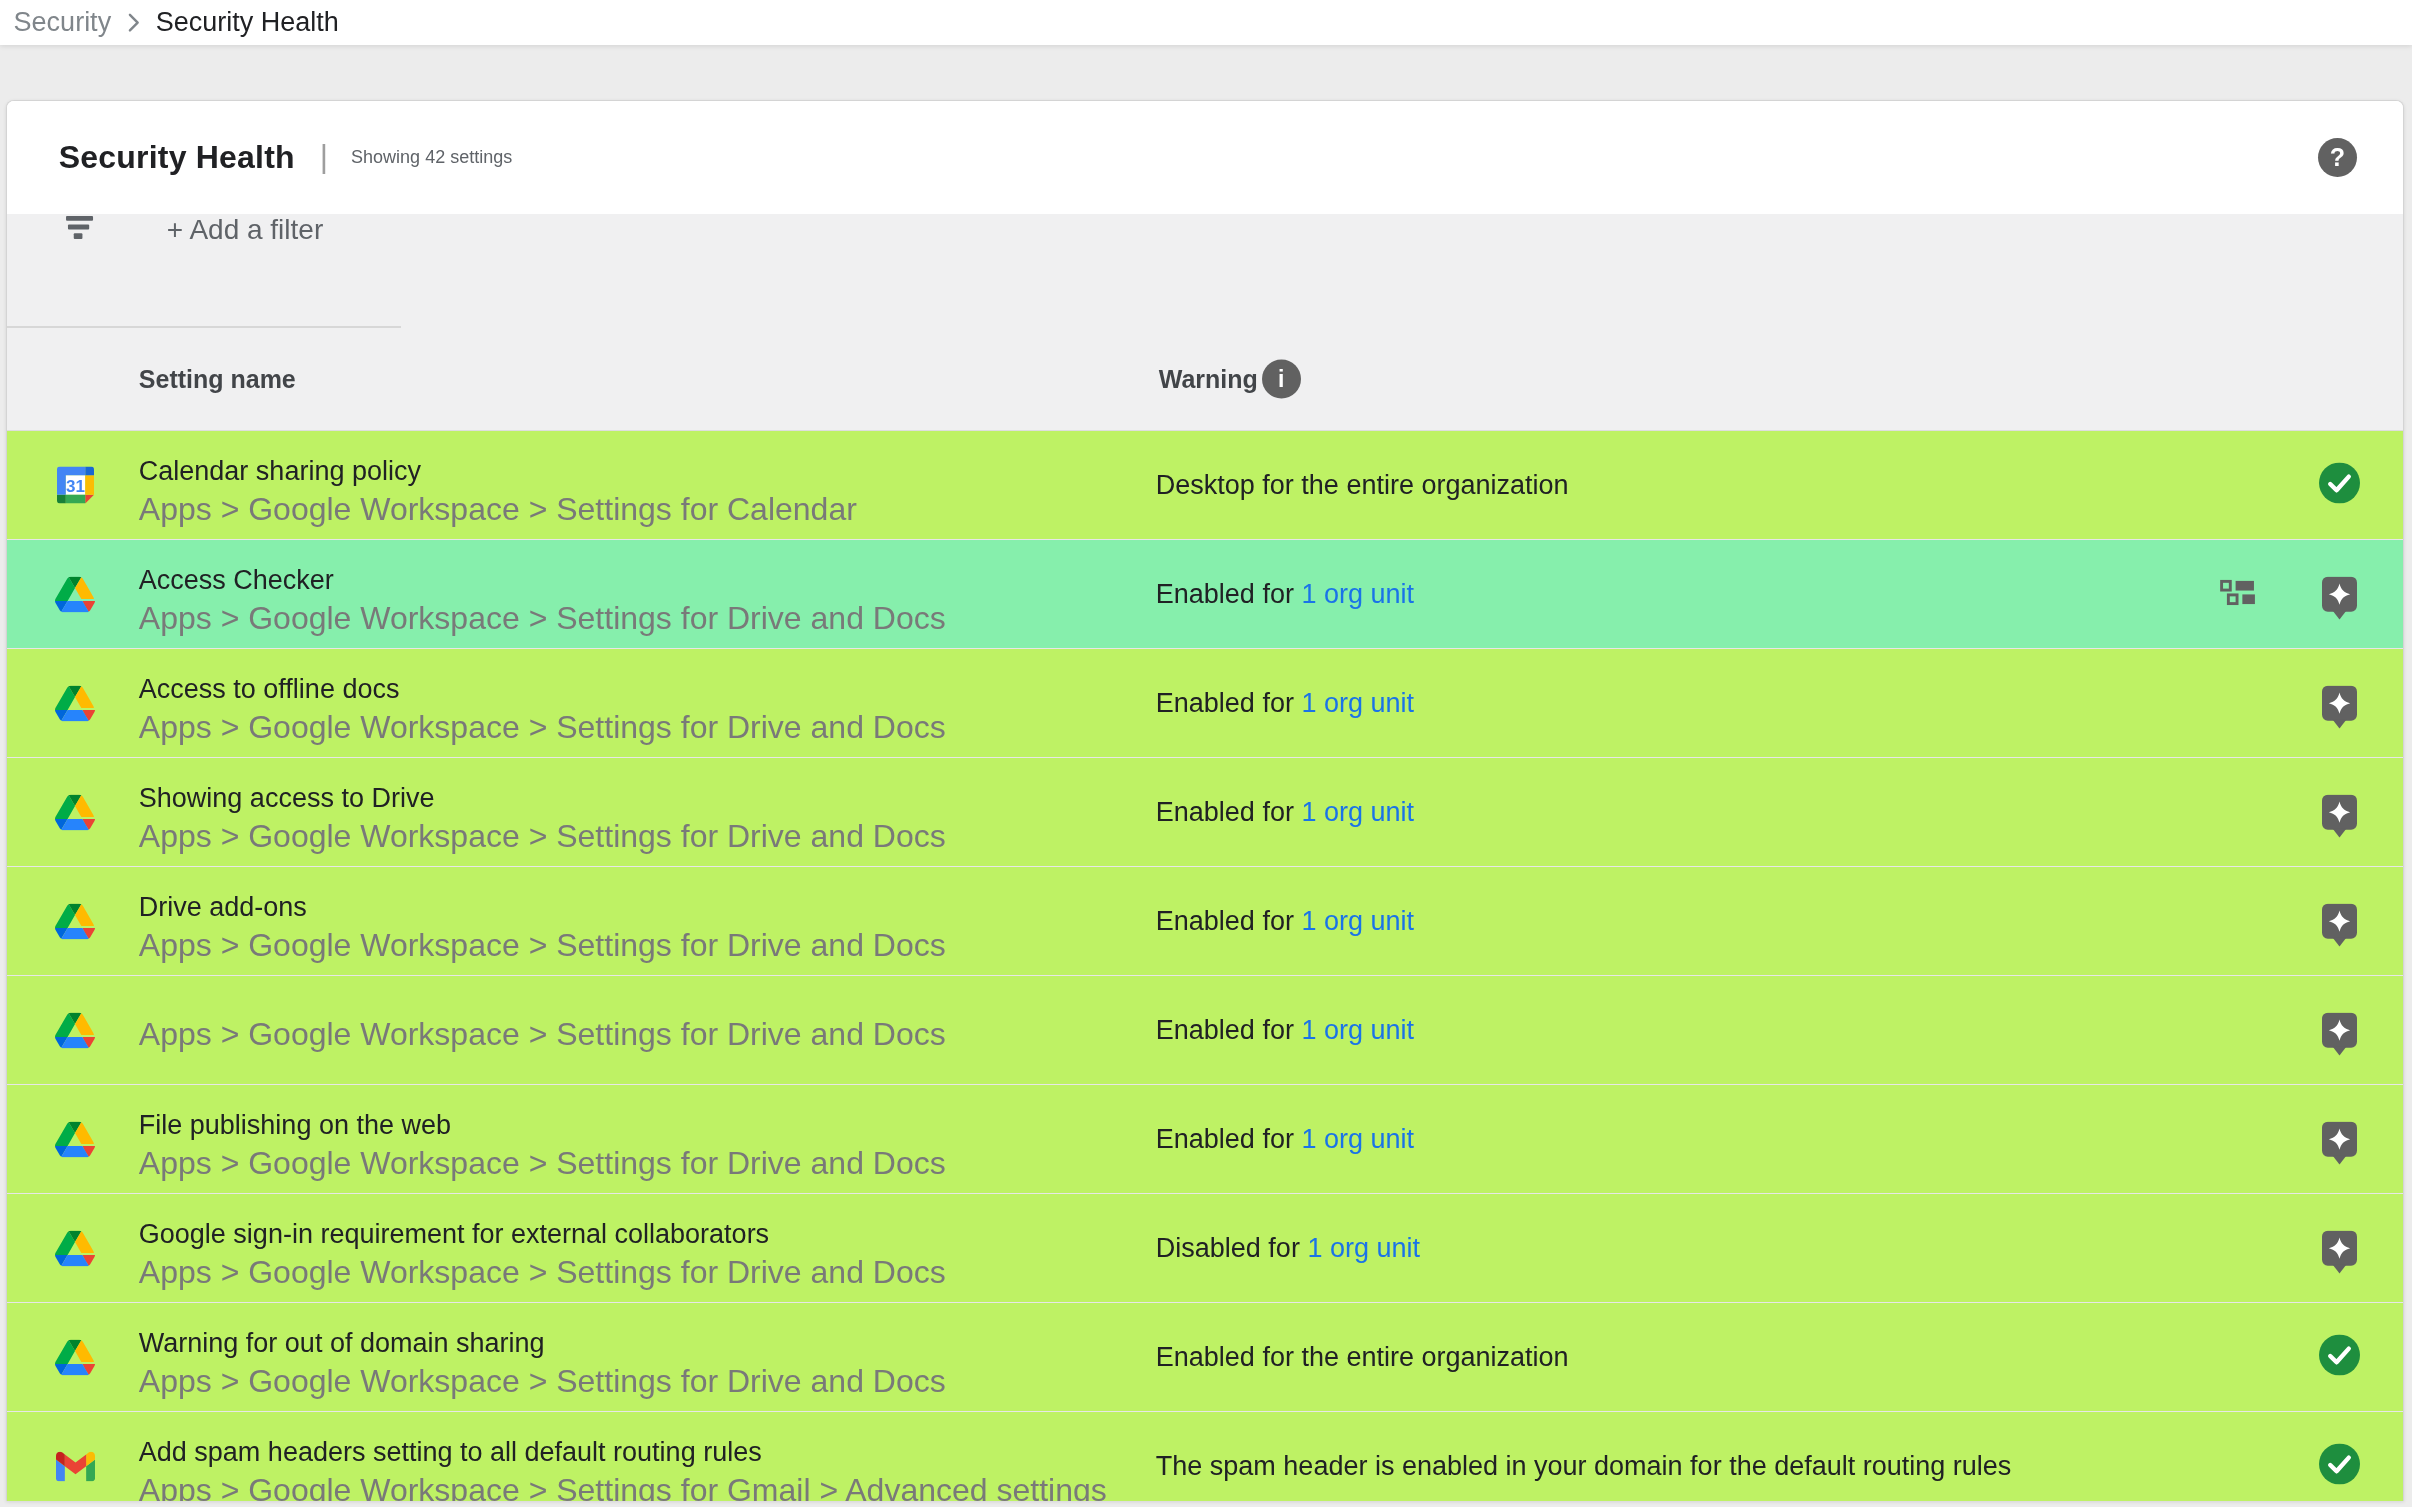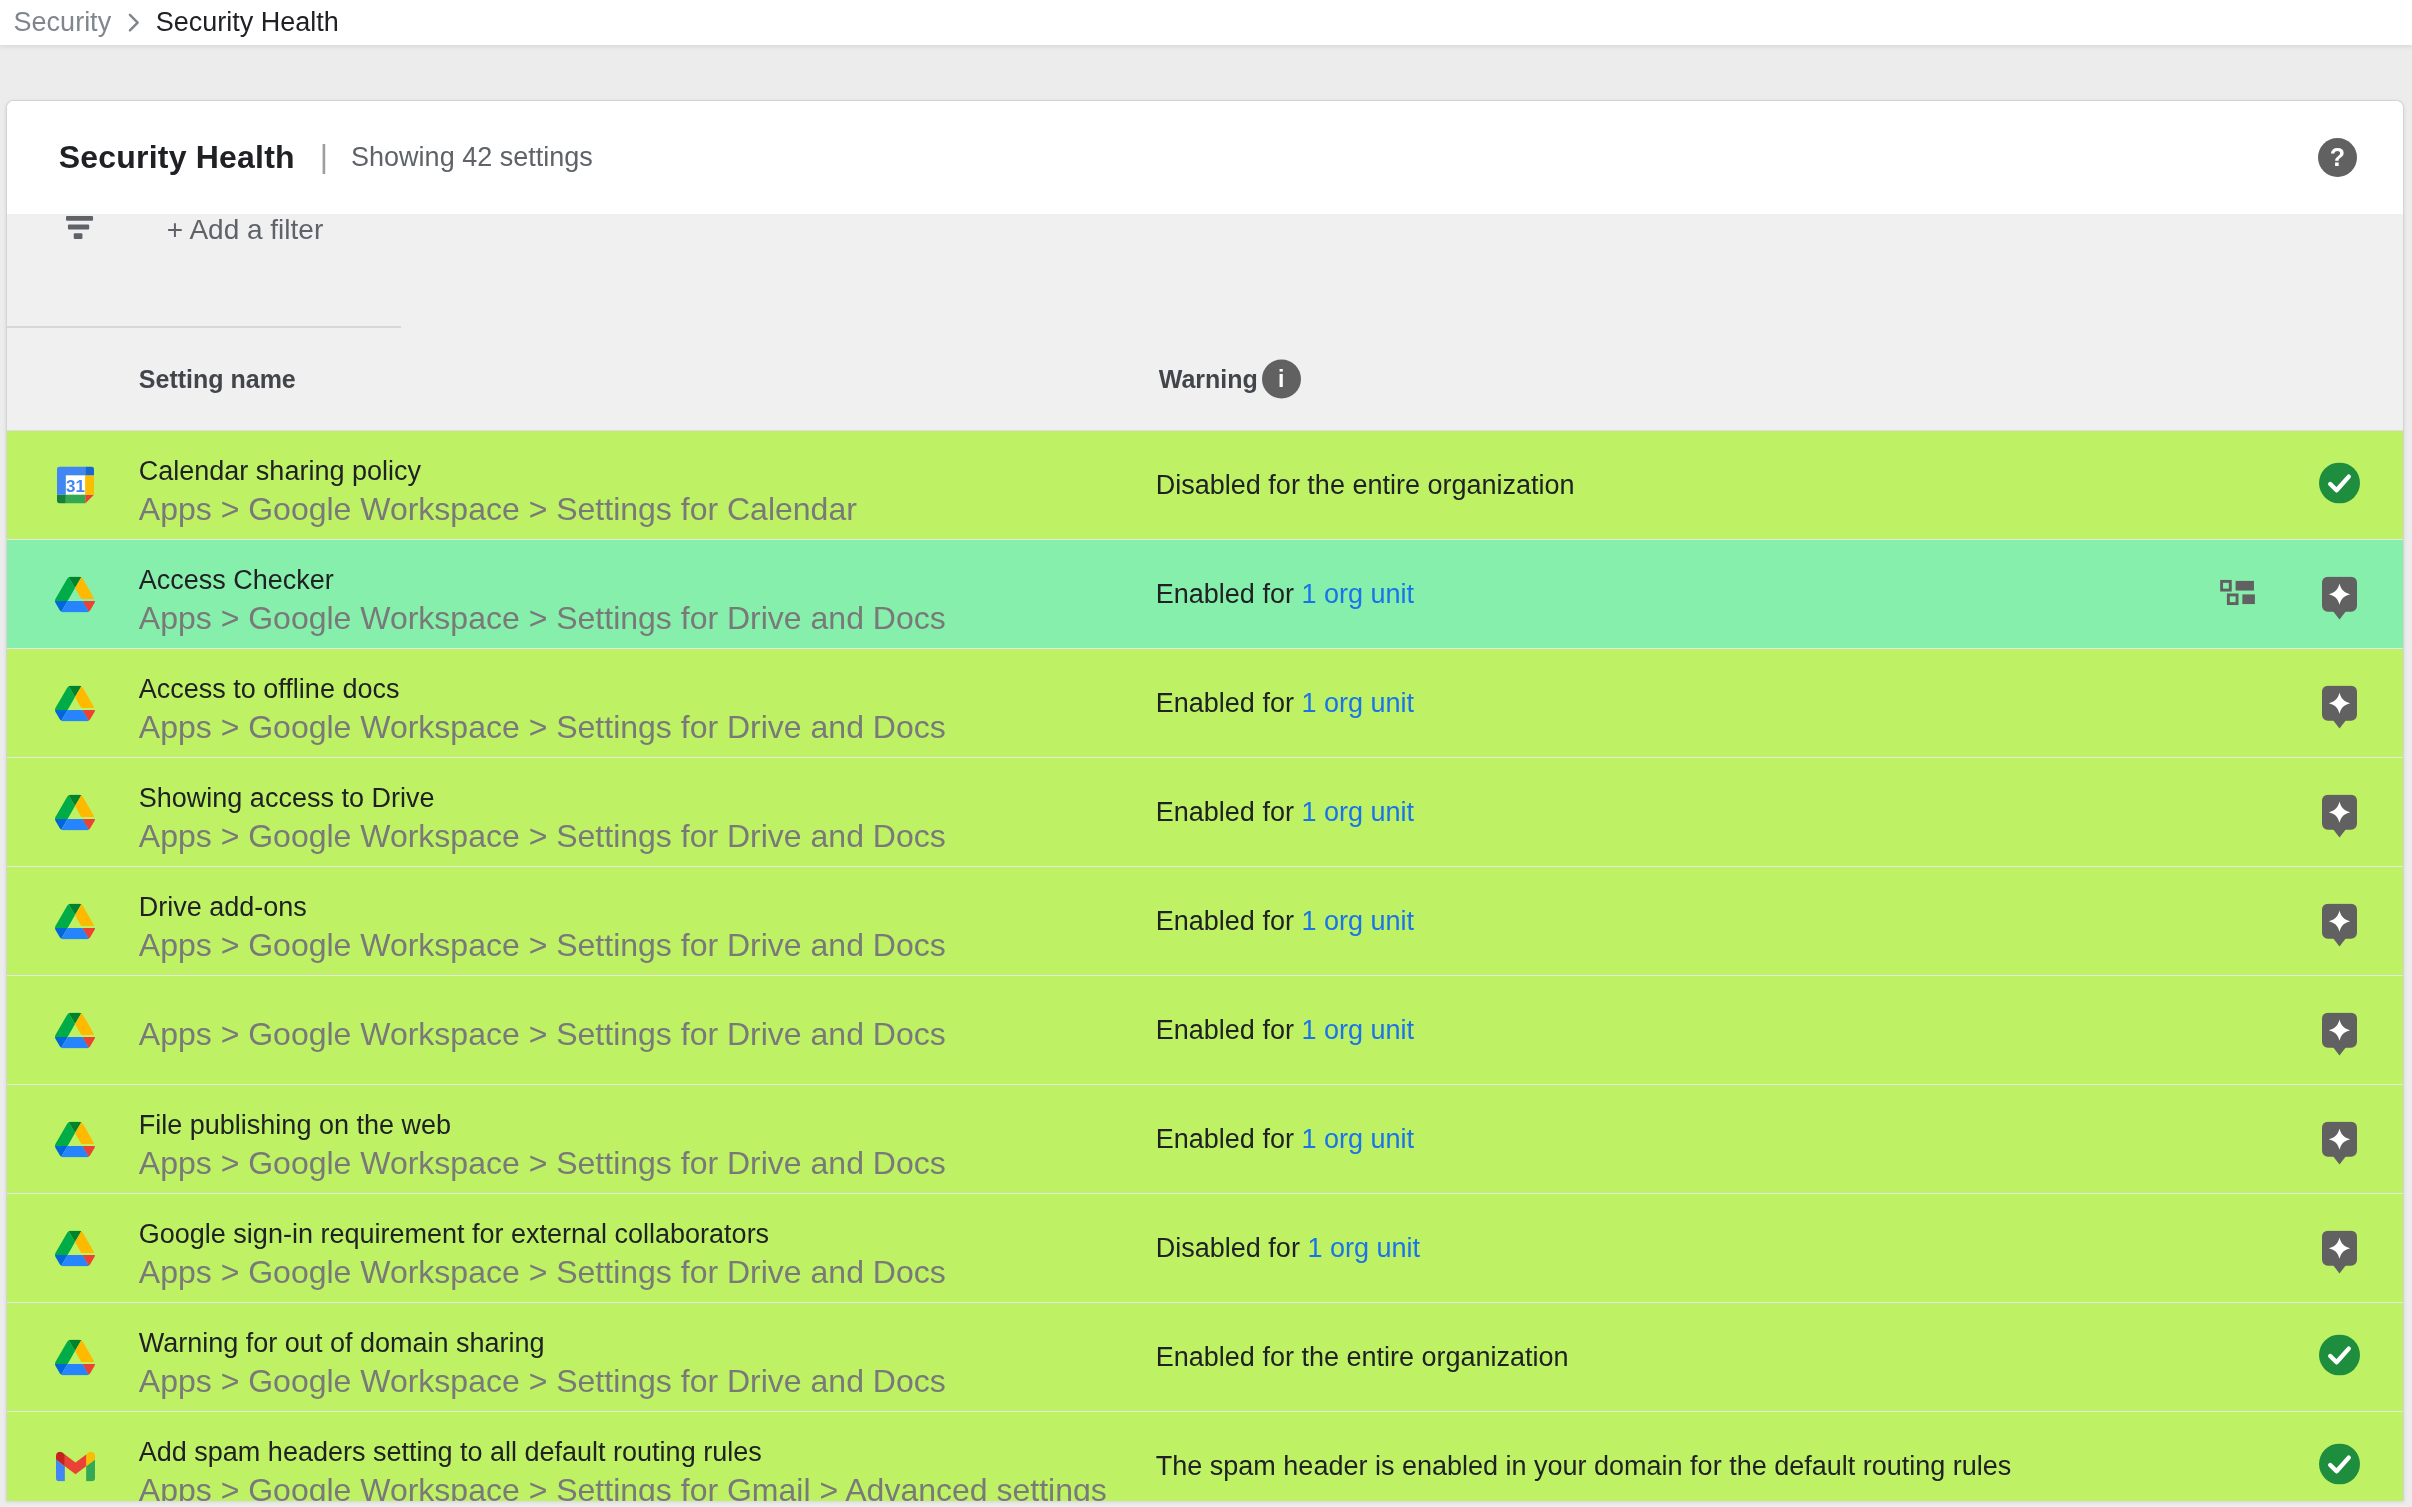--- a/index.html
+++ b/index.html
@@ -26,21 +26,21 @@
   .card{
     position:absolute; left:5.8px; top:100px; width:2398px; height:1401px;
     background:#fff; border:1px solid #d4d4d4; border-bottom:none;
     border-radius:7.8px 7.8px 0 0; overflow:hidden;
     box-shadow:0 1px 3.9px rgba(0,0,0,0.10);
     z-index:2;
   }
   .card-header{ height:113px; display:flex; align-items:center; padding-left:52px; position:relative; background:#fff; }
   .card-title{ font-size:32px; font-weight:bold; color:#202124; letter-spacing:0.2px; }
   .title-sep{ color:#9e9e9e; font-size:32px; font-weight:300; margin:0 23px 0 25px; transform:translateY(-1px); }
-  .card-count{ font-size:27px; color:#5f6368; }
+  .card-count{ font-size:18px; color:#5f6368; }
   .round-btn{
     width:39px; height:39px; border-radius:50%; background:var(--icon-gray);
     color:#fff; display:flex; align-items:center; justify-content:center;
     font-size:25px; font-weight:bold; cursor:pointer; user-select:none;
   }
   .help-btn{ position:absolute; right:46px; top:37px; }
   
   .gray-band{ background:#f0f0f1; border-bottom:1px solid #dedede; height:217px; }
   .filter-row{ height:114px; display:flex; padding-left:58px; position:relative; cursor:pointer;gap:32px; }
   .filter-glyph{ margin-right:39px; display:flex; }
@@ -132,21 +132,21 @@
       </svg>
 
     </span>
 
     <span class="row-text" data-name="setting-info">
       <span class="row-title" style="display:block" data-name="setting-name">Calendar sharing policy</span>
       <span class="row-path" style="display:block" data-name="setting-path">Apps &gt; Google Workspace &gt; Settings for Calendar</span>
     </span>
 
     <span class="row-status" data-name="status-cell">
-      <span data-name="status-text">Disabled for the entire organization</span>
+      <span data-name="status-text">Desktop for the entire organization</span>
       
     </span>
 
     <span class="trail-icon check-wrap" data-name="status-ok-icon">
       <svg width="41" height="41" viewBox="0 0 42 42">
         <circle cx="21" cy="21" r="21" fill="#1e8e3e"></circle>
         <polyline points="11.5,22 18,28.5 30.5,14.5" fill="none" stroke="#ffffff" stroke-width="4.5" stroke-linecap="round" stroke-linejoin="round"></polyline>
       </svg>
     </span>
 

